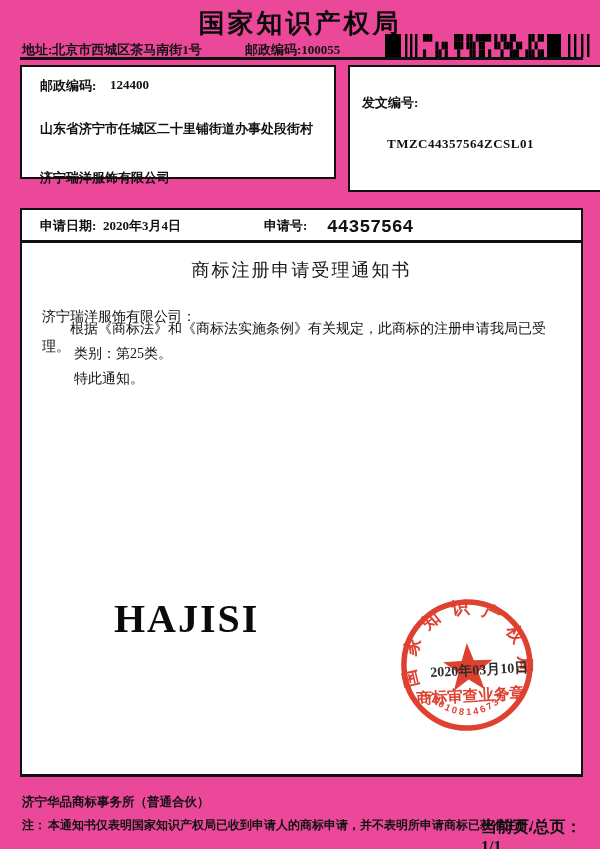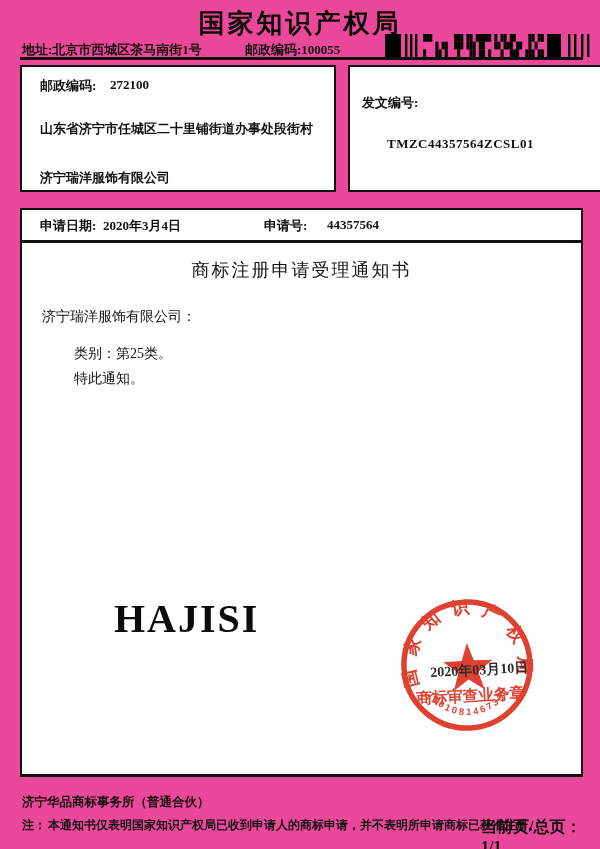--- a/index.html
+++ b/index.html
@@ -12,33 +12,33 @@
   .abs { position:absolute; }
   .hdr-title {
     top:6px; left:0; width:100%; text-align:center;
     font-size:26px; font-weight:600; letter-spacing:3px; color:#0a0a0a;
   }
   .hdr-address { top:41px; left:22px; font-size:13px; font-weight:600; }
   .hdr-postal  { top:41px; left:245px; font-size:13px; font-weight:600; }
   .barcode { top:34px; left:385px; }
   .rule { top:57px; left:20px; width:563px; height:3px; background:#101010; }
   .box { border:2px solid #101010; background:#fff; }
-  .left-box  { top:65px; left:20px;  width:316px; height:127px; }
+  .left-box  { top:65px; left:20px;  width:316px; height:114px; }
   .right-box { top:65px; left:348px; width:272px; height:127px; }
   .lb-line1-label { top:10px; left:18px; font-size:13px; font-weight:600; }
   .lb-line1-value { top:10px; left:88px; font-size:13px; font-weight:600; }
   .lb-line2 { top:53px; left:18px; font-size:13px; font-weight:600; }
   .lb-line3 { top:102px; left:18px; font-size:13px; font-weight:600; }
   .rb-label { top:27px; left:12px; font-size:13px; font-weight:600; }
   .rb-value { top:69px; left:37px; font-size:13px; font-weight:600; letter-spacing:.5px; }
   .app-row { top:208px; left:20px; width:563px; height:34px;padding-left:13px; }
   .ar-date-label { top:7px; left:18px;  font-size:13px; font-weight:600; }
   .ar-date-value { top:7px; left:81px;  font-size:13px; font-weight:600; }
   .ar-num-label  { top:7px; left:242px; font-size:13px; font-weight:600; }
-  .ar-num-value  { top:7px; left:305px; font-size:13px; font-weight:600; }
+  .ar-num-value  { top:7px; left:305px; font-size:18px; font-weight:600;font-family:Liberation Mono, monospace; }
   .main-box { top:241px; left:20px; width:563px; height:536px; border-bottom-width:3px; }
   .notice-title {
     top:15px; left:0; width:100%; text-align:center;
     font-size:18px; font-weight:500; letter-spacing:2px; color:#161616;
   }
   .n-salutation { top:52px; left:20px; font-size:14px; font-weight:500;margin-top:13px; }
   .n-paragraph  { top:77px; left:20px; width:530px; text-indent:2em; font-size:14px; font-weight:500; }
   .n-category   { top:102px; left:52px; font-size:14px; font-weight:500; }
   .n-closing    { top:127px; left:52px; font-size:14px; font-weight:500; }
   .trademark {
@@ -128,40 +128,41 @@
       <rect x="162" y="0" w="14" width="14" height="23" fill="#000"></rect>
       <rect x="183" y="0" w="2.4" width="2.4" height="23" fill="#000"></rect>
       <rect x="189" y="0" w="2.4" width="2.4" height="23" fill="#000"></rect>
       <rect x="196" y="0" w="2.4" width="2.4" height="23" fill="#000"></rect>
       <rect x="202" y="0" w="2.4" width="2.4" height="23" fill="#000"></rect>
     </svg>
   <div class="abs rule"></div>
 
   <div class="abs box left-box">
     <span class="abs lb-line1-label">邮政编码:</span>
-    <span class="abs lb-line1-value">272100</span>
+    <span class="abs lb-line1-value">124400</span>
     <div class="abs lb-line2">山东省济宁市任城区二十里铺街道办事处段街村</div>
     <div class="abs lb-line3">济宁瑞洋服饰有限公司</div>
   </div>
 
   <div class="abs box right-box">
     <div class="abs rb-label">发文编号:</div>
     <div class="abs rb-value">TMZC44357564ZCSL01</div>
   </div>
 
   <div class="abs box app-row">
     <span class="abs ar-date-label">申请日期:</span>
     <span class="abs ar-date-value">2020年3月4日</span>
     <span class="abs ar-num-label">申请号:</span>
     <span class="abs ar-num-value">44357564</span>
   </div>
 
   <div class="abs box main-box">
     <div class="abs notice-title">商标注册申请受理通知书</div>
     <div class="abs n-salutation">济宁瑞洋服饰有限公司：</div>
+    <div class="abs n-paragraph">根据《商标法》和《商标法实施条例》有关规定，此商标的注册申请我局已受理。</div>
     <div class="abs n-category">类别：第25类。</div>
     <div class="abs n-closing">特此通知。</div>
 
     <div class="abs trademark">HAJISI</div>
 
     <svg class="abs seal" width="160" height="160" viewBox="0 0 160 160">
       <g transform="rotate(-3 80 80)" opacity="0.93">
         <circle cx="79" cy="79" r="63" fill="none" stroke="#dd3322" stroke-width="5.5"></circle>
         <path id="sealArcTop" d="M 30.1,96.8 A 52,52 0 1 1 127.9,96.8" fill="none"></path>
         <path id="sealArcBottom" d="M 36.6,105.5 A 50,50 0 0 0 121.4,105.5" fill="none"></path>

